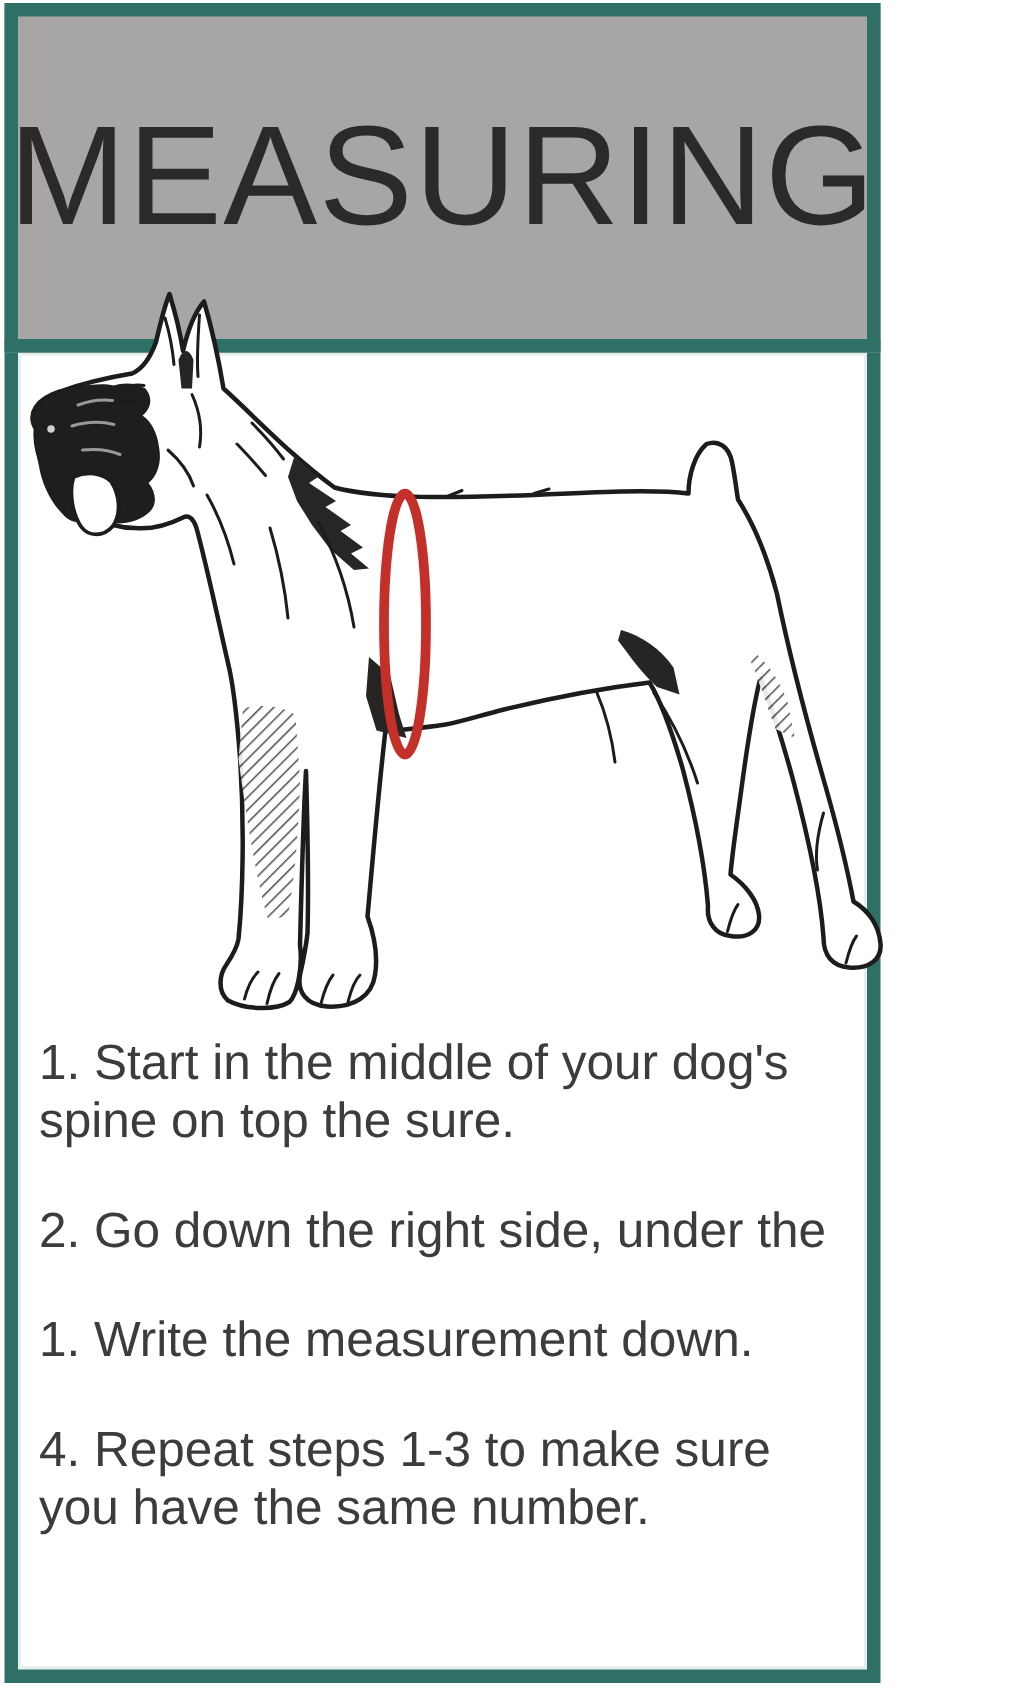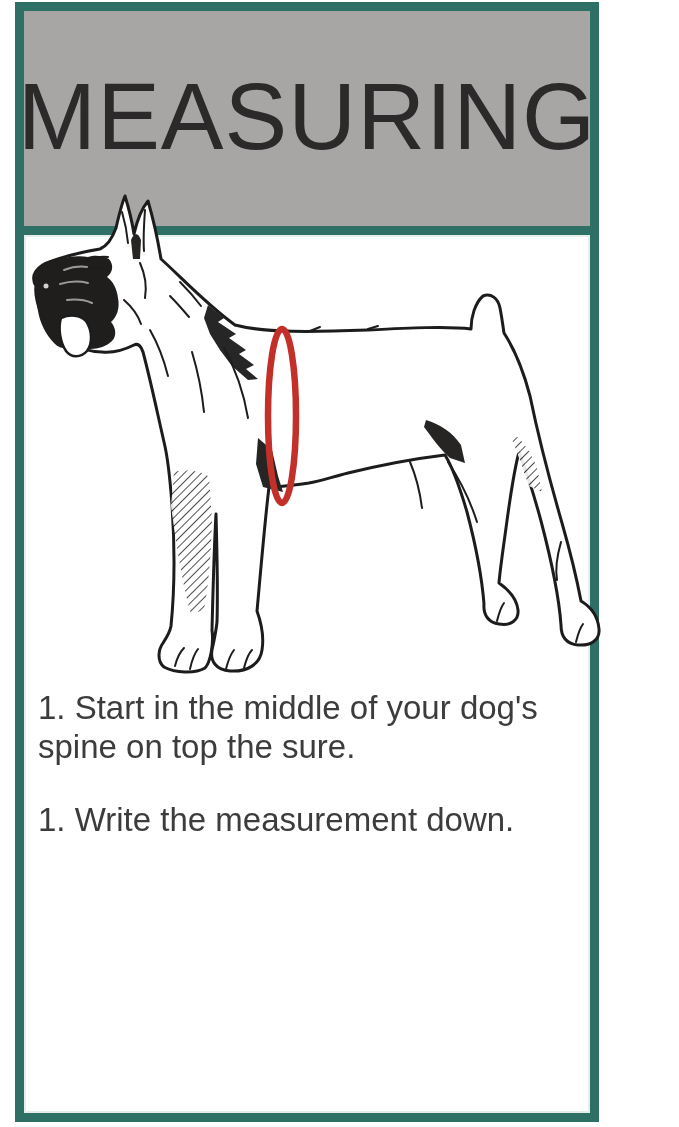--- a/index.html
+++ b/index.html
@@ -6,21 +6,21 @@
     --frame-teal:#2e7066;
     --header-gray:#a8a6a4;
     --title-ink:#2b2929;
     --text-ink:#3d3c3c;
     --line-art:#1c1c1c;
     --girth-red:#c3302a;
   }
   html,body{margin:0;padding:0;background:#fff;}
   .poster{
     position:relative;width:593px;height:1127px;background:#fff;
-    font-family:"Liberation Sans","DejaVu Sans",sans-serif;overflow:hidden;margin-left:12px;
+    font-family:"Liberation Sans","DejaVu Sans",sans-serif;overflow:hidden;
   }
   .header-box{
     position:absolute;left:3px;top:2px;right:6px;height:233px;
     border:9px solid var(--frame-teal);
     background:var(--header-gray);
     box-sizing:border-box;
     display:flex;align-items:center;justify-content:center;
     z-index:1;
   }
   .body-box{
@@ -144,19 +144,24 @@
 
     <ellipse cx="270" cy="416" rx="14" ry="87" fill="none" stroke="var(--girth-red)" stroke-width="6.5"></ellipse>
   </svg>
 
   <div class="instructions">
     <p class="instr">
       <span class="ln">1. Start in the middle of your dog's</span>
       <span class="ln">spine on top the sure.</span>
     </p>
     <p class="instr">
+      <span class="ln">2. Go down the right side, under the</span>
     </p>
     <p class="instr">
       <span class="ln">1. Write the measurement down.</span>
+    </p>
+    <p class="instr">
+      <span class="ln">4. Repeat steps 1-3 to make sure</span>
+      <span class="ln">you have the same number.</span>
     </p>
   </div>
 
 </div>
 
 </body></html>

